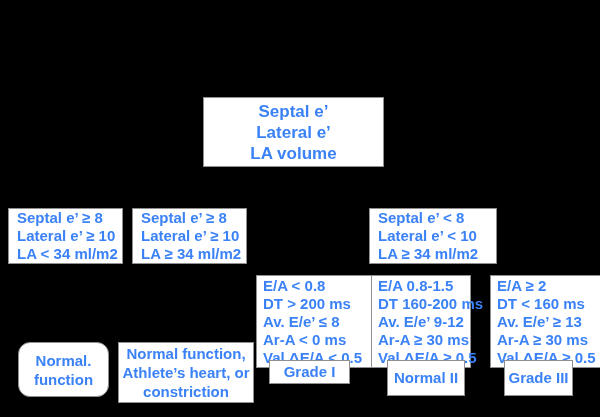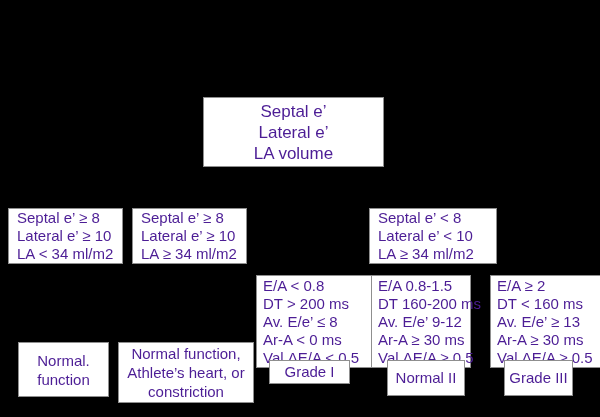--- a/index.html
+++ b/index.html
@@ -6,22 +6,22 @@
     margin: 0;
     padding: 0;
     background: #000000;
   }
   .stage {
     position: relative;
     width: 600px;
     height: 417px;
     background: #000000;
     font-family: "Liberation Sans", sans-serif;
-    font-weight: normal;
-    color: #4c1d95;
+    font-weight: bold;
+    color: #3b82f6;
     overflow: hidden;
   }
   .box {
     position: absolute;
     background: #ffffff;
     border: 1px solid #8f8f8f;
     box-sizing: border-box;
     display: flex;
     flex-direction: column;
     justify-content: center;
@@ -44,21 +44,21 @@
   .row2         { top: 178px; height: 56px; font-size: 15px; line-height: 18px; padding-left: 8px; }
   #b-crit-norm  { left: 8px;   width: 115px; }
   #b-crit-ath   { left: 132px; width: 115px; }
   #b-crit-abn   { left: 369px; width: 128px; }
   
   .row3         { top: 245px; height: 93px; font-size: 15px; line-height: 18px; padding-left: 6px; }
   #b-crit-g1    { left: 256px; width: 122px; }
   #b-crit-g2    { left: 371px; width: 100px; }
   #b-crit-g3    { left: 490px; width: 120px; }
   
-  #b-out-normal { left: 18px;  top: 342px; width: 91px;  height: 55px; font-size: 15px; line-height: 19px; }
+  #b-out-normal { left: 18px;  top: 342px; width: 91px;  height: 55px; font-size: 15px; line-height: 19px; border-radius: 12px; }
   #b-out-ath    { left: 118px; top: 342px; width: 136px; height: 61px; font-size: 15px; line-height: 19px; }
   #b-out-g1     { left: 269px; top: 360px; width: 81px;  height: 24px; font-size: 15px; line-height: 18px; }
   #b-out-g2     { left: 387px; top: 360px; width: 78px;  height: 36px; font-size: 15px; line-height: 18px; }
   #b-out-g3     { left: 504px; top: 360px; width: 69px;  height: 36px; font-size: 15px; line-height: 18px; }
 </style>
 </head>
 <body>
 
 <div class="stage">
 

